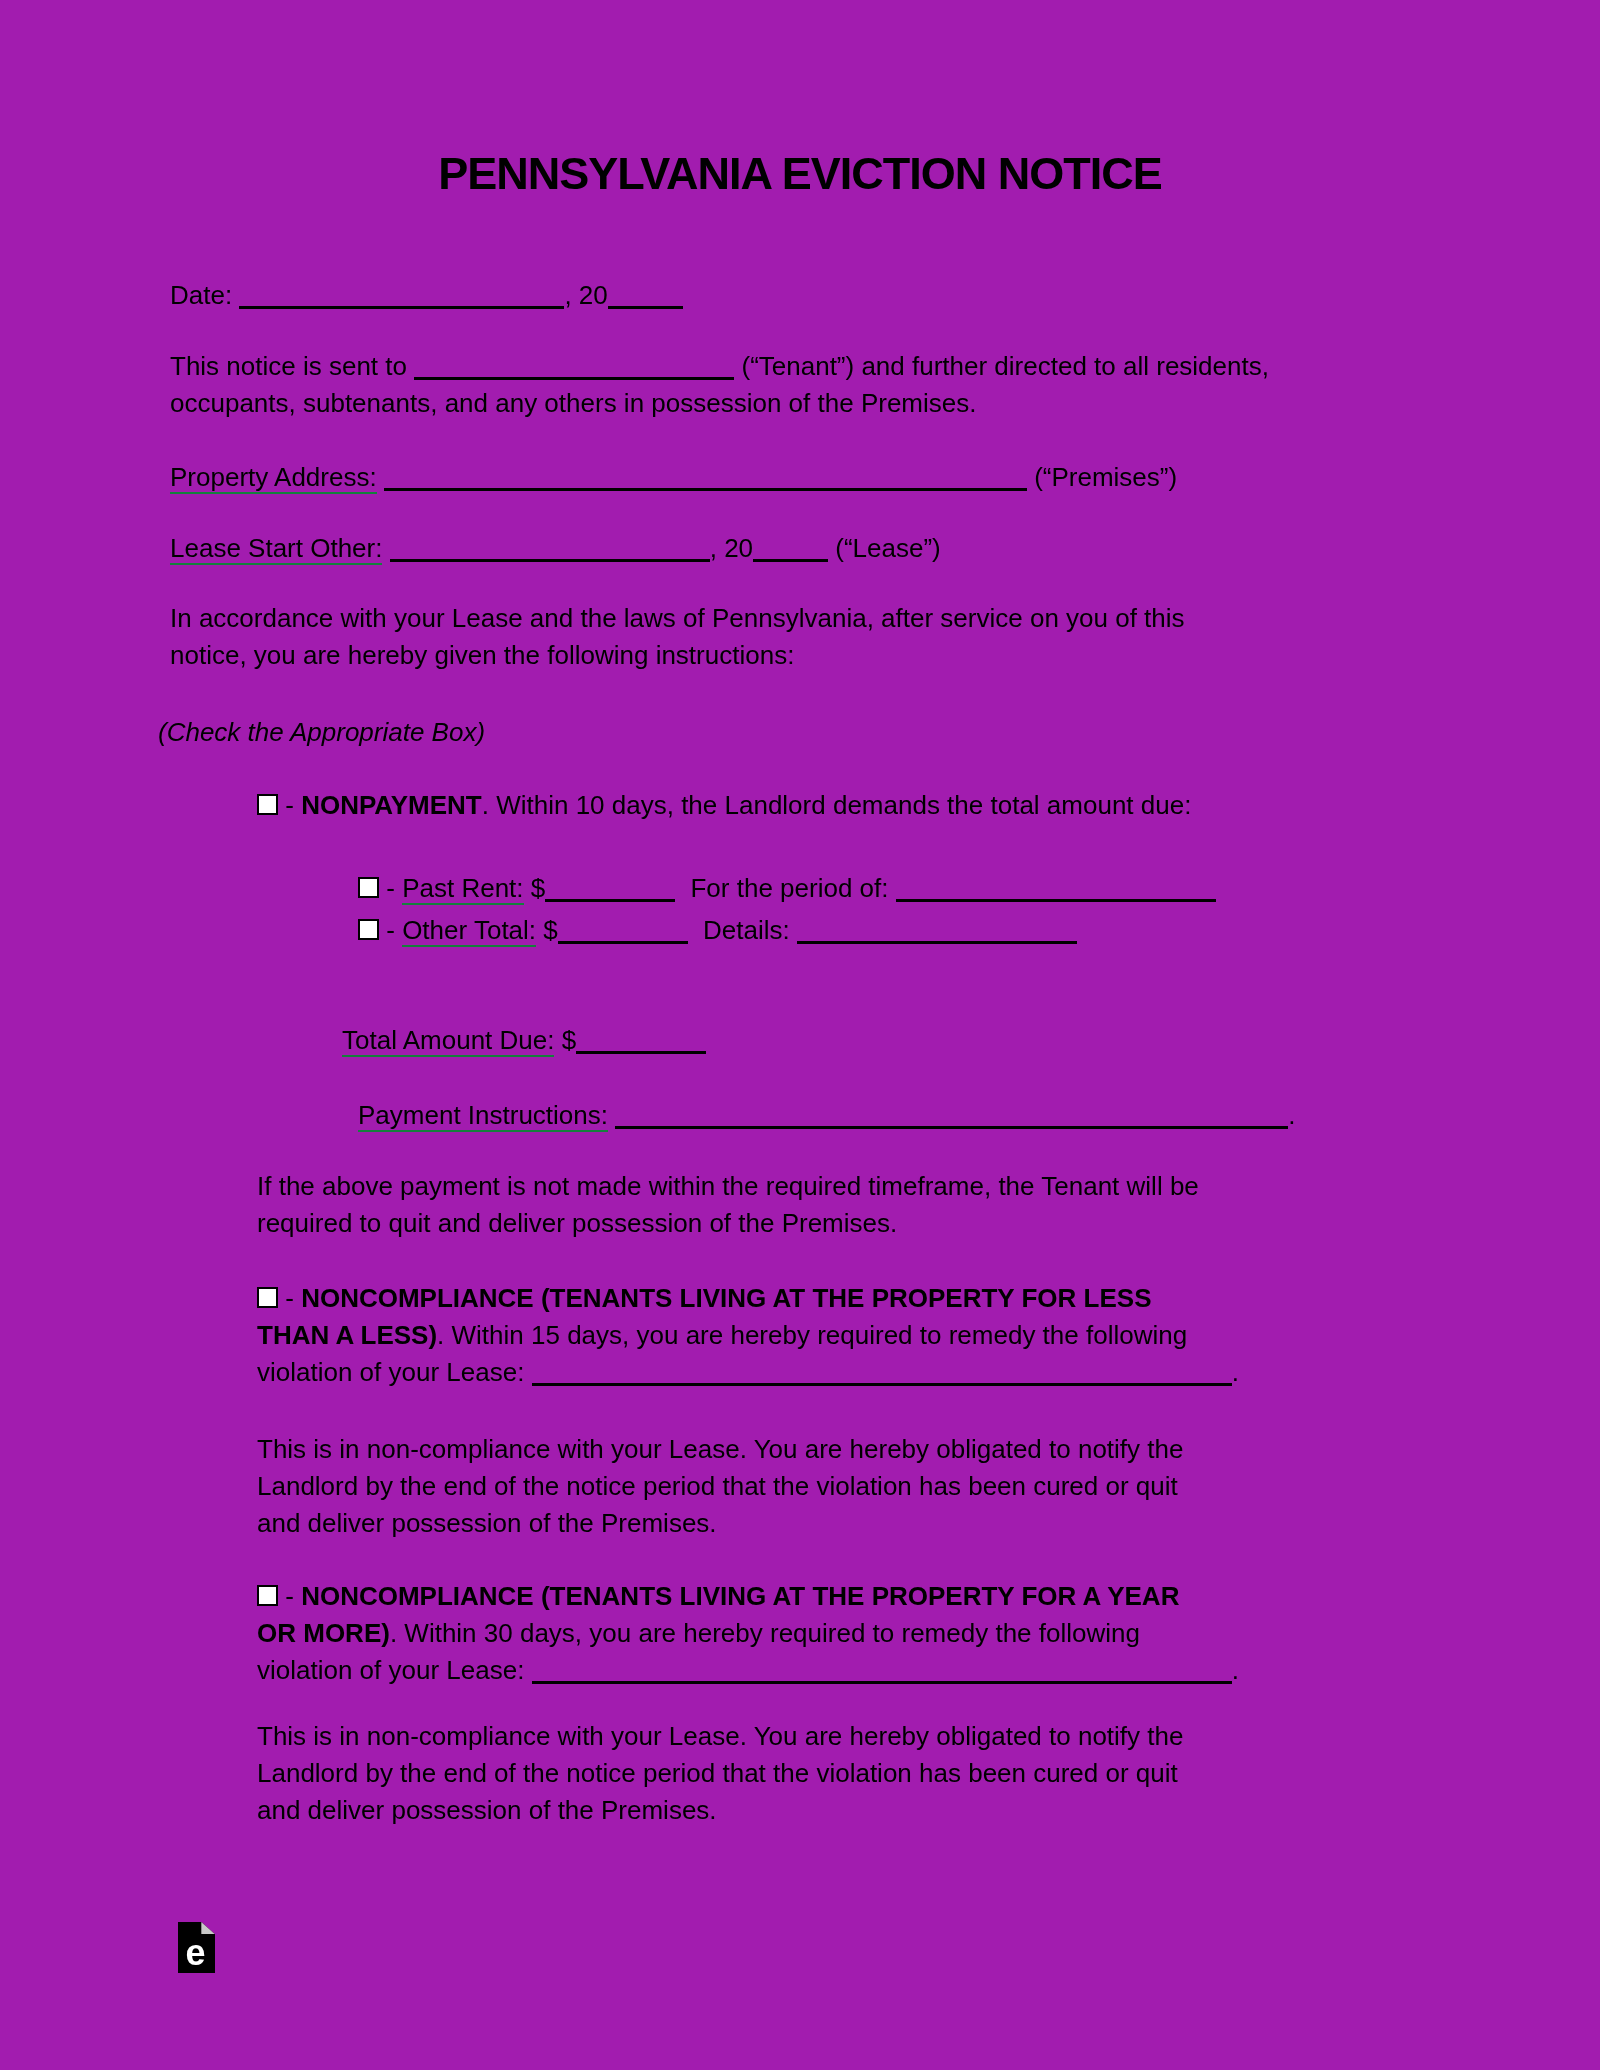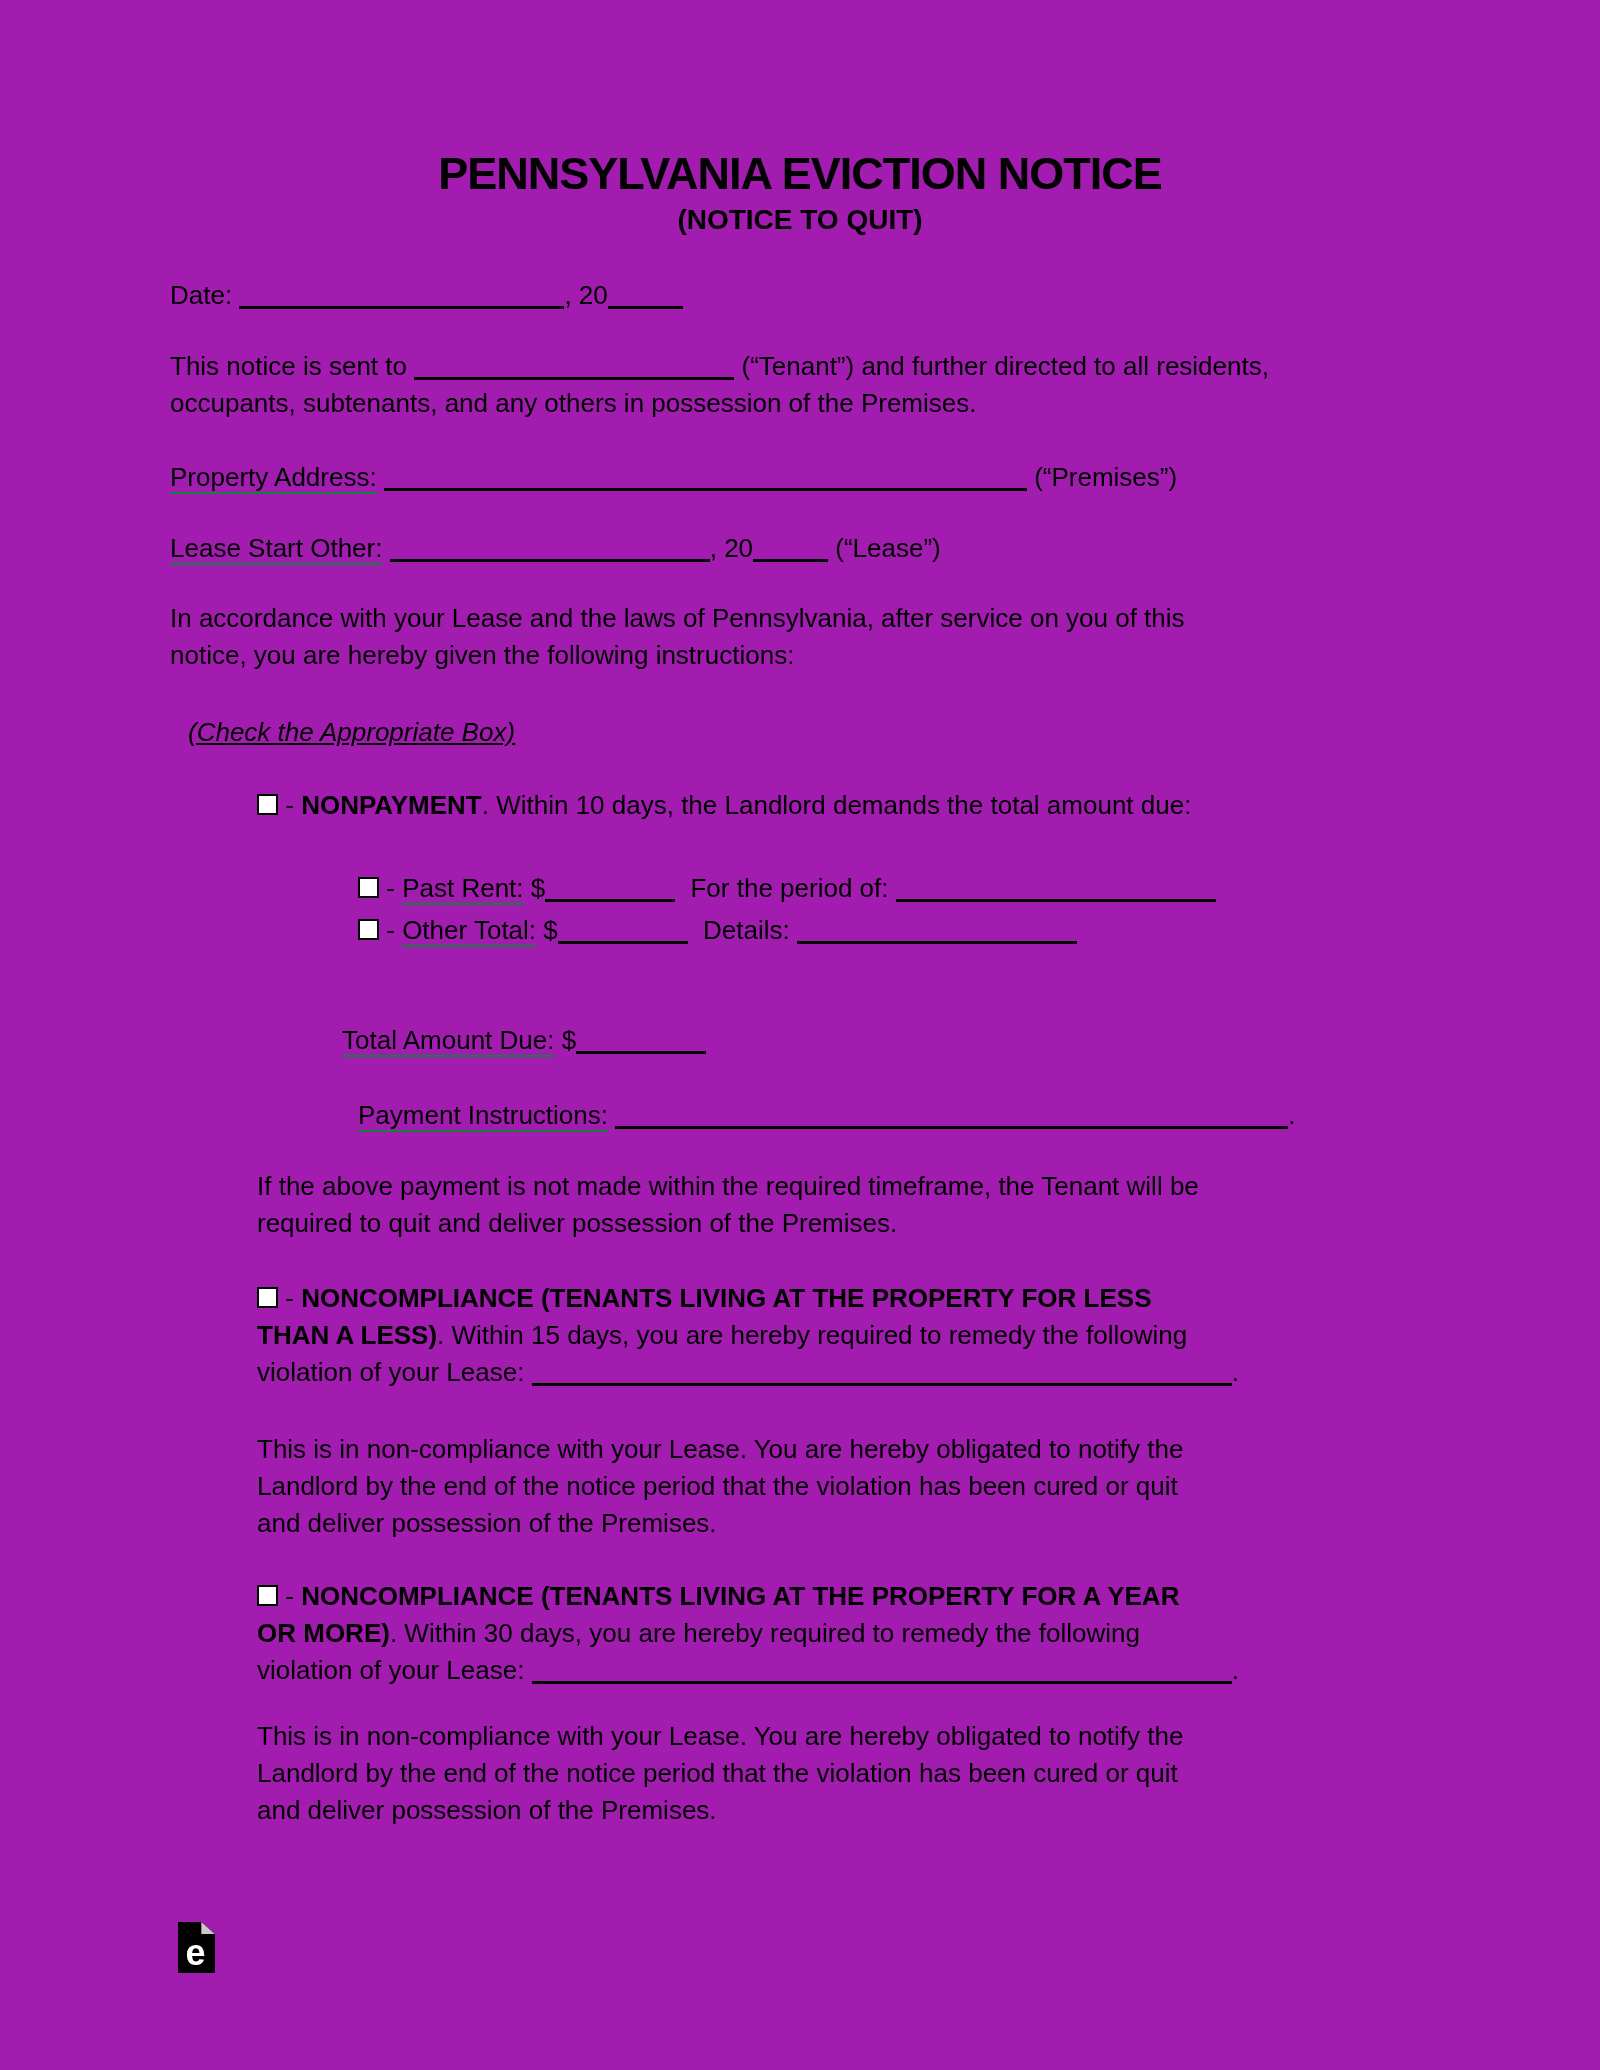--- a/index.html
+++ b/index.html
@@ -70,21 +70,20 @@
     color:#fff;font-weight:bold;font-size:36px;line-height:38px;
     font-family:"Liberation Sans", sans-serif;
   }
 </style>
 </head>
 <body>
 
 <div class="page">
 
   <div class="block title">PENNSYLVANIA EVICTION NOTICE</div>
-  <div class="block subtitle">(NOTICE TO QUIT)</div>
 
   <div class="block" style="left:170px;top:277px;">
     <div class="line">
       <span>Date:</span>
       <span class="blank bl-date"></span><span>, 20</span><span class="blank bl-year"></span>
     </div>
   </div>
 
   <div class="block" style="left:170px;top:348px;">
     <div class="line">
@@ -111,21 +110,21 @@
       <span class="blank bl-lease"></span><span>, 20</span><span class="blank bl-year"></span>
       <span>(“Lease”)</span>
     </div>
   </div>
 
   <div class="block" style="left:170px;top:600px;">
     <div class="line"><span>In accordance with your Lease and the laws of Pennsylvania, after service on you of this</span></div>
     <div class="line"><span>notice, you are hereby given the following instructions:</span></div>
   </div>
 
-  <div class="block" style="left:188px;top:714px;text-decoration:underline;">
+  <div class="block" style="left:158px;top:714px;">
     <div class="line"><span class="i">(Check the Appropriate Box)</span></div>
   </div>
 
   <div class="block" style="left:257px;top:787px;">
     <div class="line">
       <span class="checkbox"></span>
       <span>-</span>
       <span class="b">NONPAYMENT</span><span>. Within 10 days, the Landlord demands the total amount due:</span>
     </div>
   </div>

